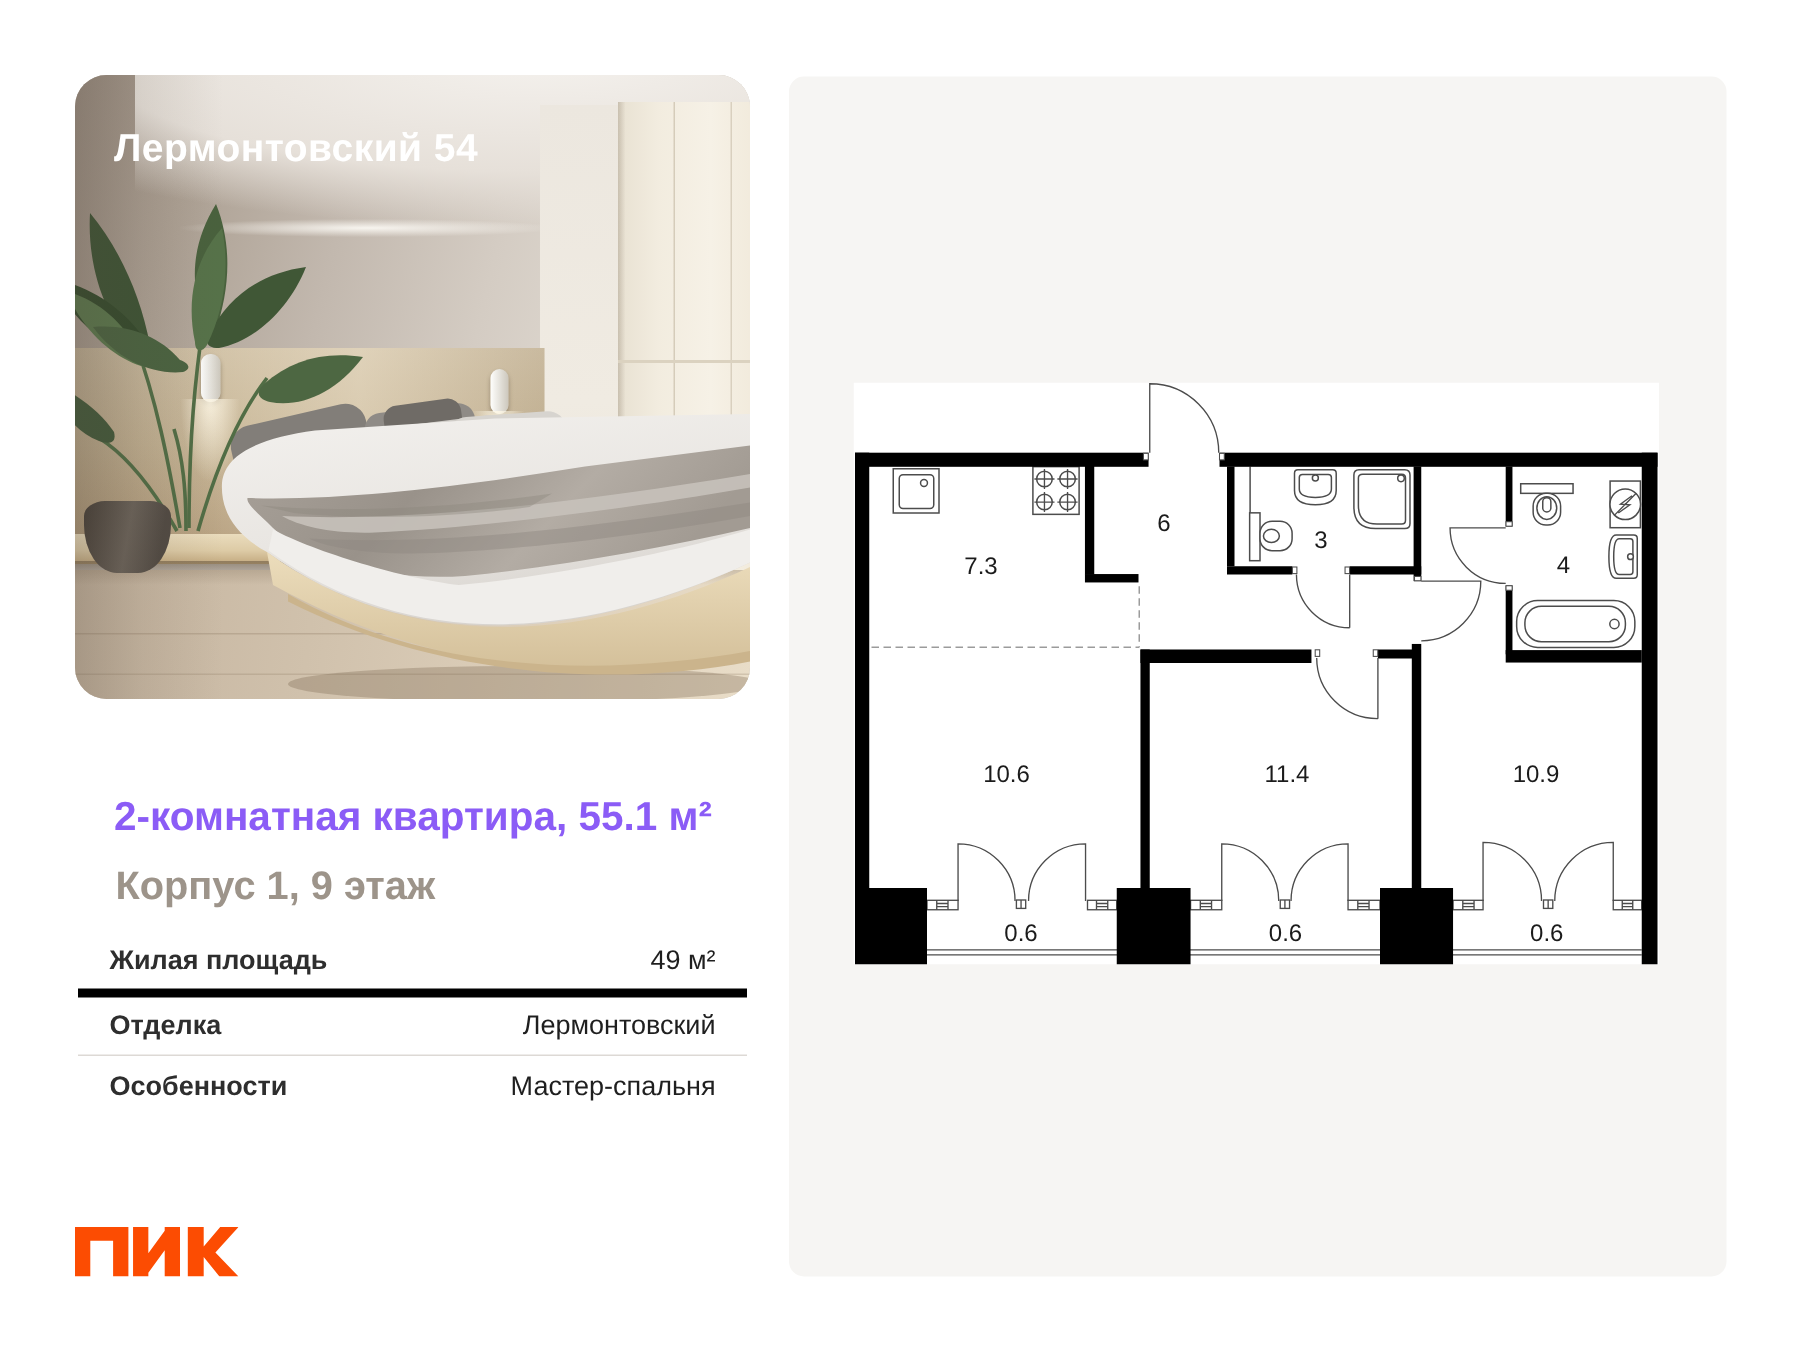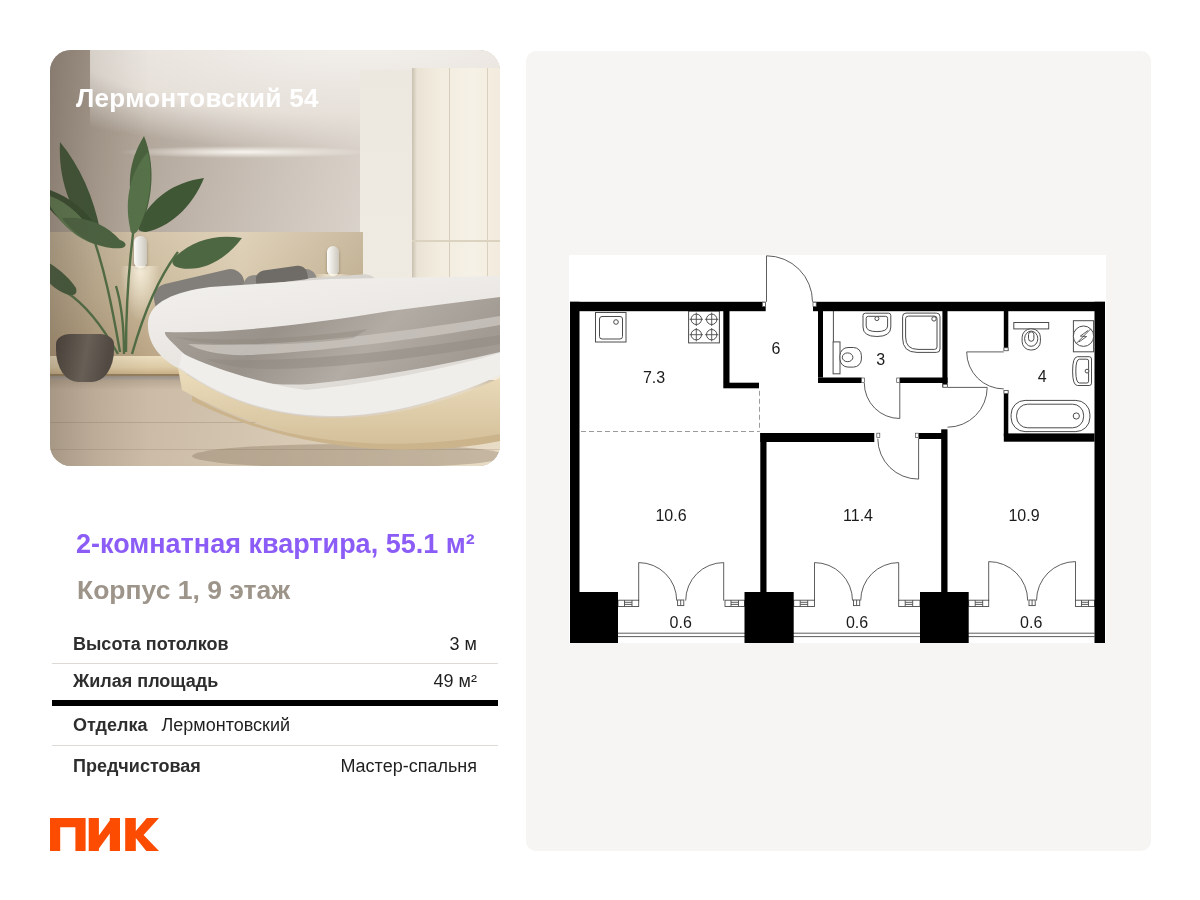--- a/index.html
+++ b/index.html
@@ -320,37 +320,33 @@
     <text x="1031.2" y="627.5">0.6</text>
   </g>
 </svg>
 
 <div class="abs" style="left:76px;top:529px;width:440px;color:#8b5cf6;font-size:27px;font-weight:bold;letter-spacing:0;">2-комнатная квартира, 55.1 м²</div>
 
 <div class="abs" style="left:77px;top:563px;width:420px;color:#9d948a;font-size:26.5px;font-weight:bold;letter-spacing:0;margin-top:12px;">Корпус 1, 9 этаж</div>
 
 <div class="abs" style="left:52px;top:622px;width:446px;font-size:18px;color:#1f1f1f;">
 
-  <div style="height:41.5px;display:flex;justify-content:space-between;align-items:center;padding:5px 21px 0 21px;border-bottom:1px solid #ddd9d5;">
-    <span style="font-weight:bold;color:#2e2e2e;">Высота потолков</span>
-      <span>3 м</span>
-  </div>
 
   <div style="height:42.5px;display:flex;justify-content:space-between;align-items:center;padding:0 21px;border-bottom:6px solid #000000;">
     <span style="font-weight:bold;color:#2e2e2e;">Жилая площадь</span>
       <span>49 м²</span>
   </div>
 
-  <div style="height:39.5px;display:flex;align-items:center;padding:0 21px;border-bottom:1px solid #ddd9d5;gap:14px;">
+  <div style="height:39.5px;display:flex;justify-content:space-between;align-items:center;padding:0 21px;border-bottom:1px solid #ddd9d5;gap:14px;">
     <span style="font-weight:bold;color:#2e2e2e;">Отделка</span>
       <span>Лермонтовский</span>
   </div>
 
   <div style="height:41.5px;display:flex;justify-content:space-between;align-items:center;padding:0 21px;">
-    <span style="font-weight:bold;color:#2e2e2e;">Предчистовая</span>
+    <span style="font-weight:bold;color:#2e2e2e;">Особенности</span>
       <span>Мастер-спальня</span>
   </div>
 </div>
 
 <svg class="abs" style="left:50px;top:818px;" width="109" height="33" viewBox="0 0 109 33">
   <g fill="#fc4c02">
     <path d="M0 0 H35.6 V33 H25.4 V9.2 H10.2 V33 H0 Z"></path>
     <path d="M38.7 0 H48.9 V17.5 L59.8 2.5 V0 H70 V33 H59.8 V15.5 L48.9 30.5 V33 H38.7 Z"></path>
     <path d="M75.2 0 H85.8 V13 L96.8 0 H109 L93.6 17 L109 33 H96.3 L85.8 20 V33 H75.2 Z"></path>
   </g>

